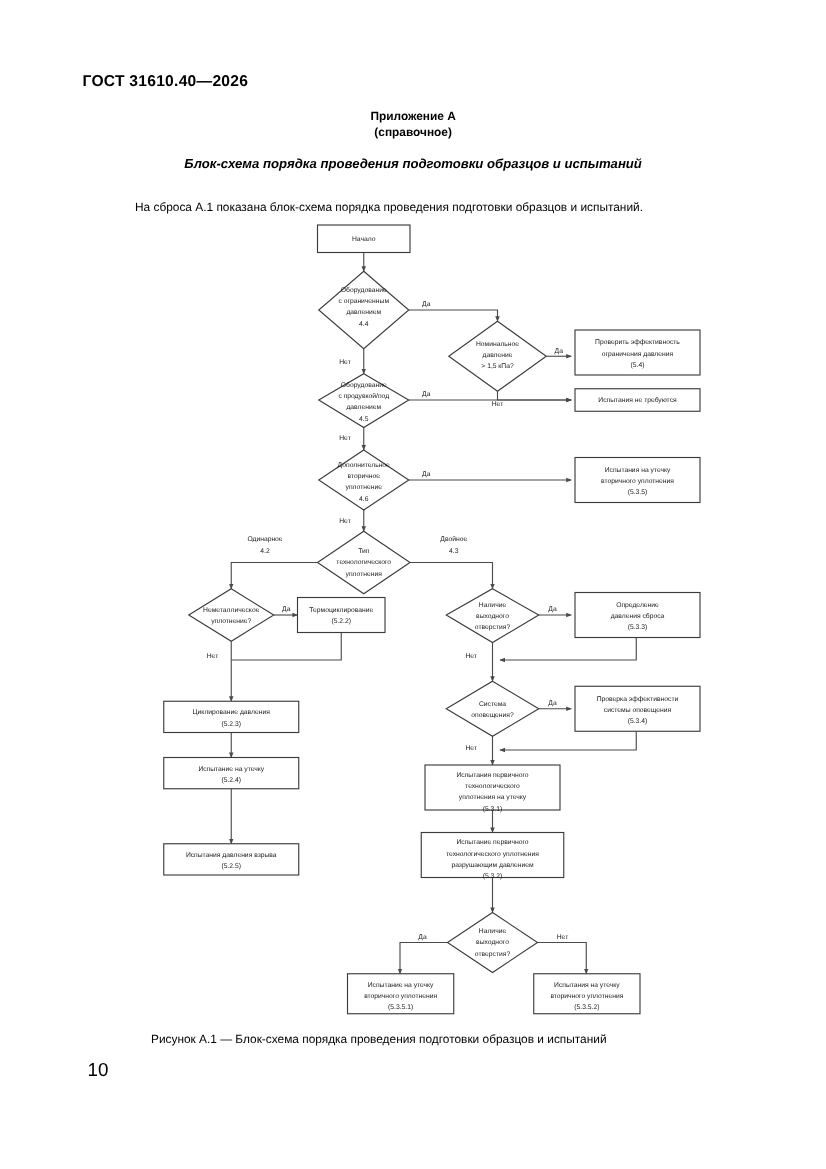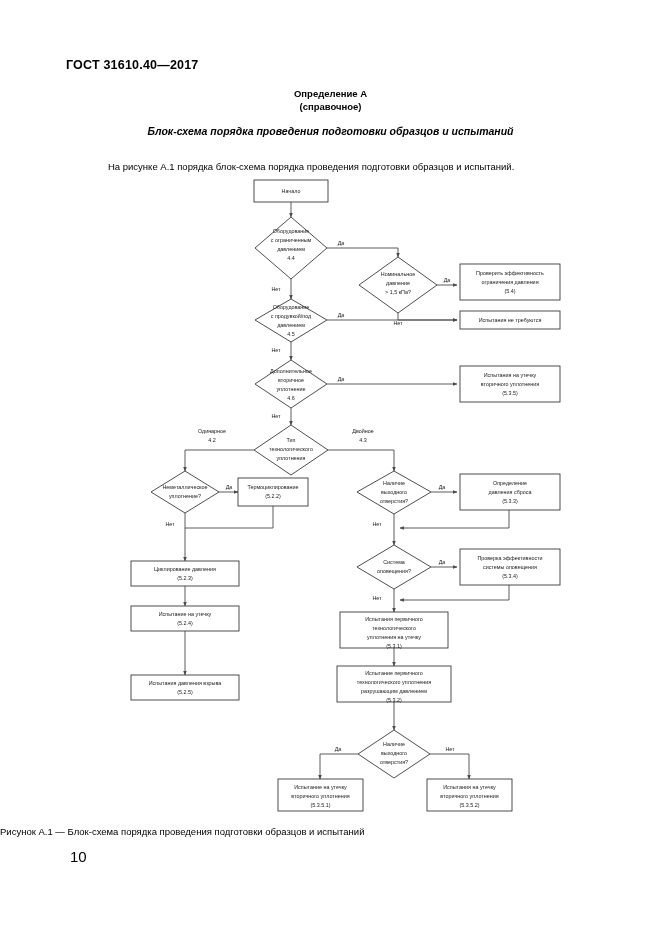--- a/index.html
+++ b/index.html
@@ -62,20 +62,21 @@
     top: 160px;
     width: 470px;
     font-size: 9.5px;
     line-height: 13px;
   }
   .figure-caption {
     position: absolute;
     left: 0;
     top: 826px;
     width: 606px;
+    text-align: center;
     font-size: 9.5px;
   }
   .page-number {
     position: absolute;
     left: 70px;
     top: 848px;
     font-size: 15px;
   }
   .flow-svg {
     position: absolute;
@@ -109,26 +110,26 @@
     font-size: 5.4px;
     fill: #1a1a1a;
     text-anchor: middle;
   }
 </style>
 </head>
 <body>
 
 <div class="page">
 
-  <div class="doc-header">ГОСТ 31610.40—2017</div>
-
-  <div class="annex-label">Определение А</div>
+  <div class="doc-header">ГОСТ 31610.40—2026</div>
+
+  <div class="annex-label">Приложение А</div>
   <div class="annex-sub">(справочное)</div>
   <div class="annex-title">Блок-схема порядка проведения подготовки образцов и испытаний</div>
-  <div class="intro-para">На рисунке А.1 порядка блок-схема порядка проведения подготовки образцов и испытаний.</div>
+  <div class="intro-para">На сброса А.1 показана блок-схема порядка проведения подготовки образцов и испытаний.</div>
 
   <svg class="flow-svg" width="661" height="935" viewBox="0 0 661 935">
     <defs>
       <marker id="arr" viewBox="0 0 10 10" refX="9" refY="5" markerWidth="5" markerHeight="5" orient="auto-start-reverse">
         <path d="M 0 1 L 10 5 L 0 9 z" fill="#4a4a4a"></path>
       </marker>
     </defs>
 
     <g>
 

